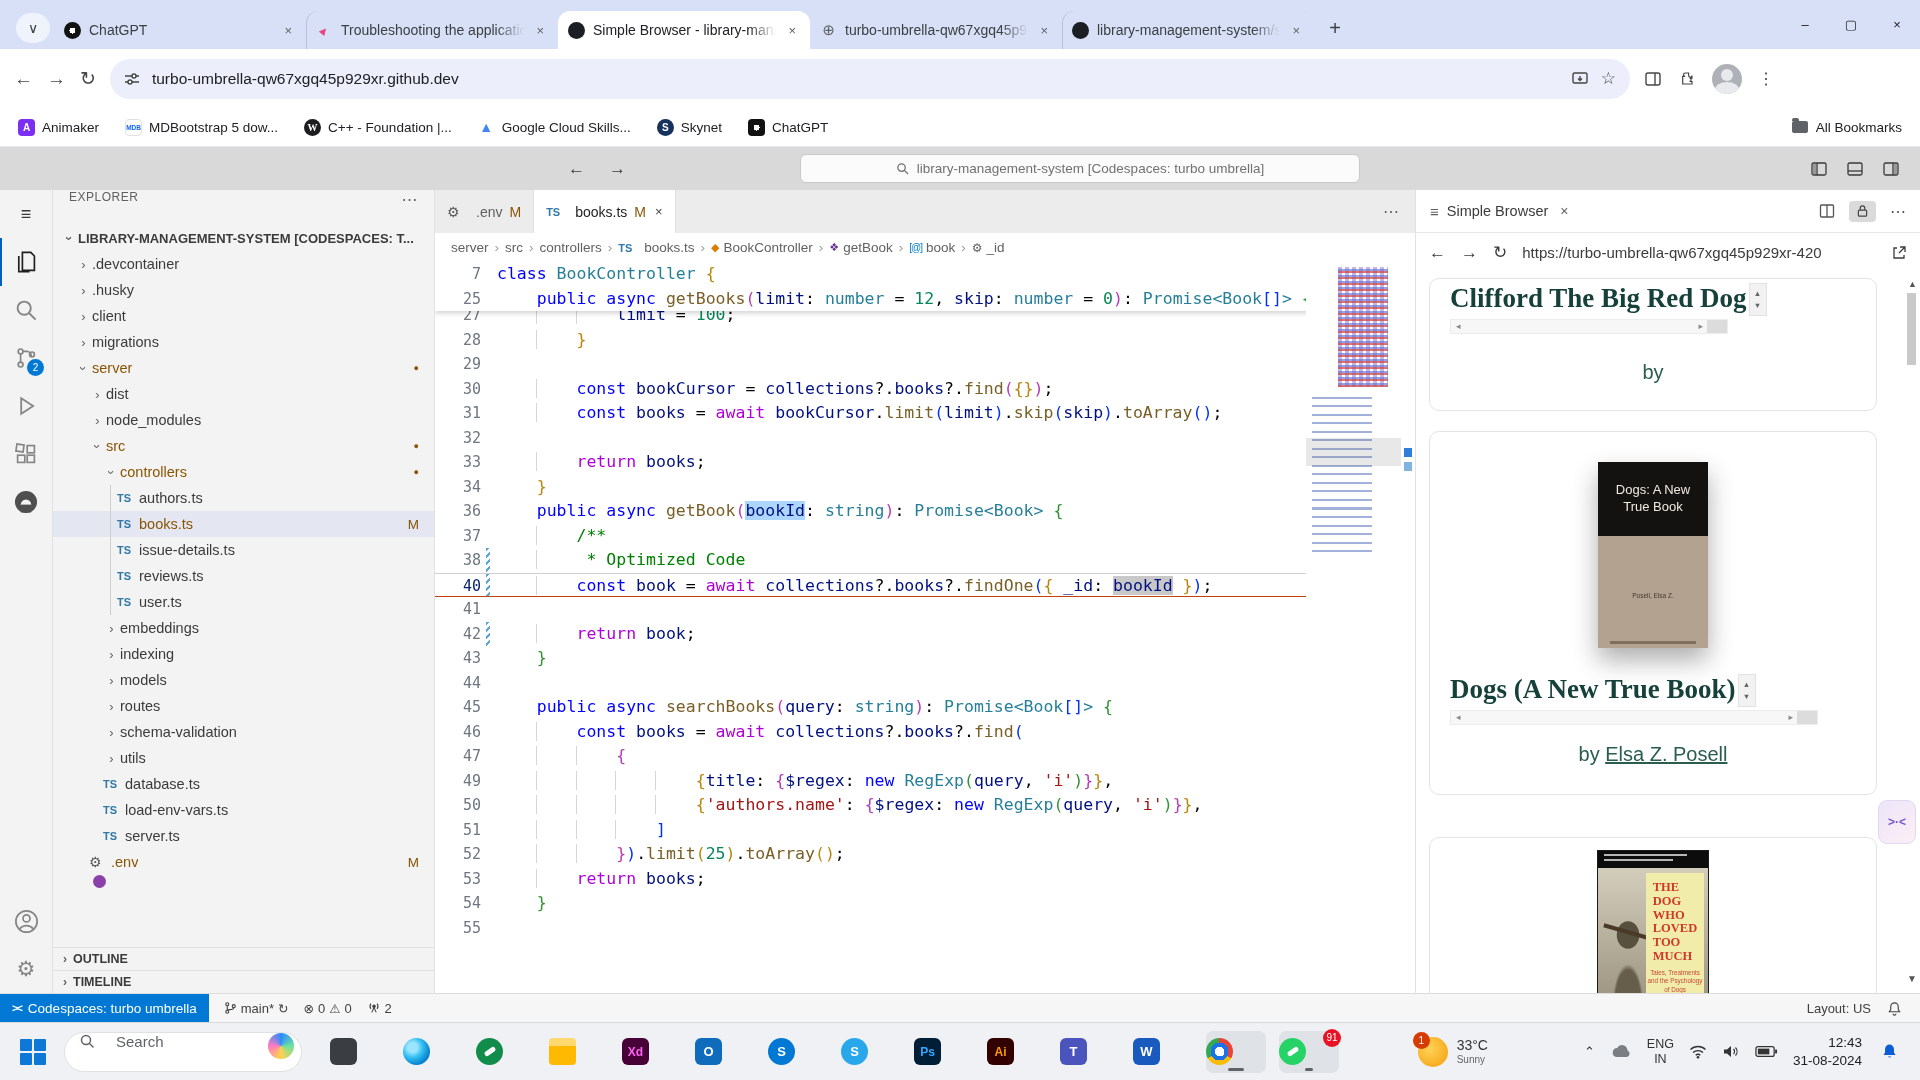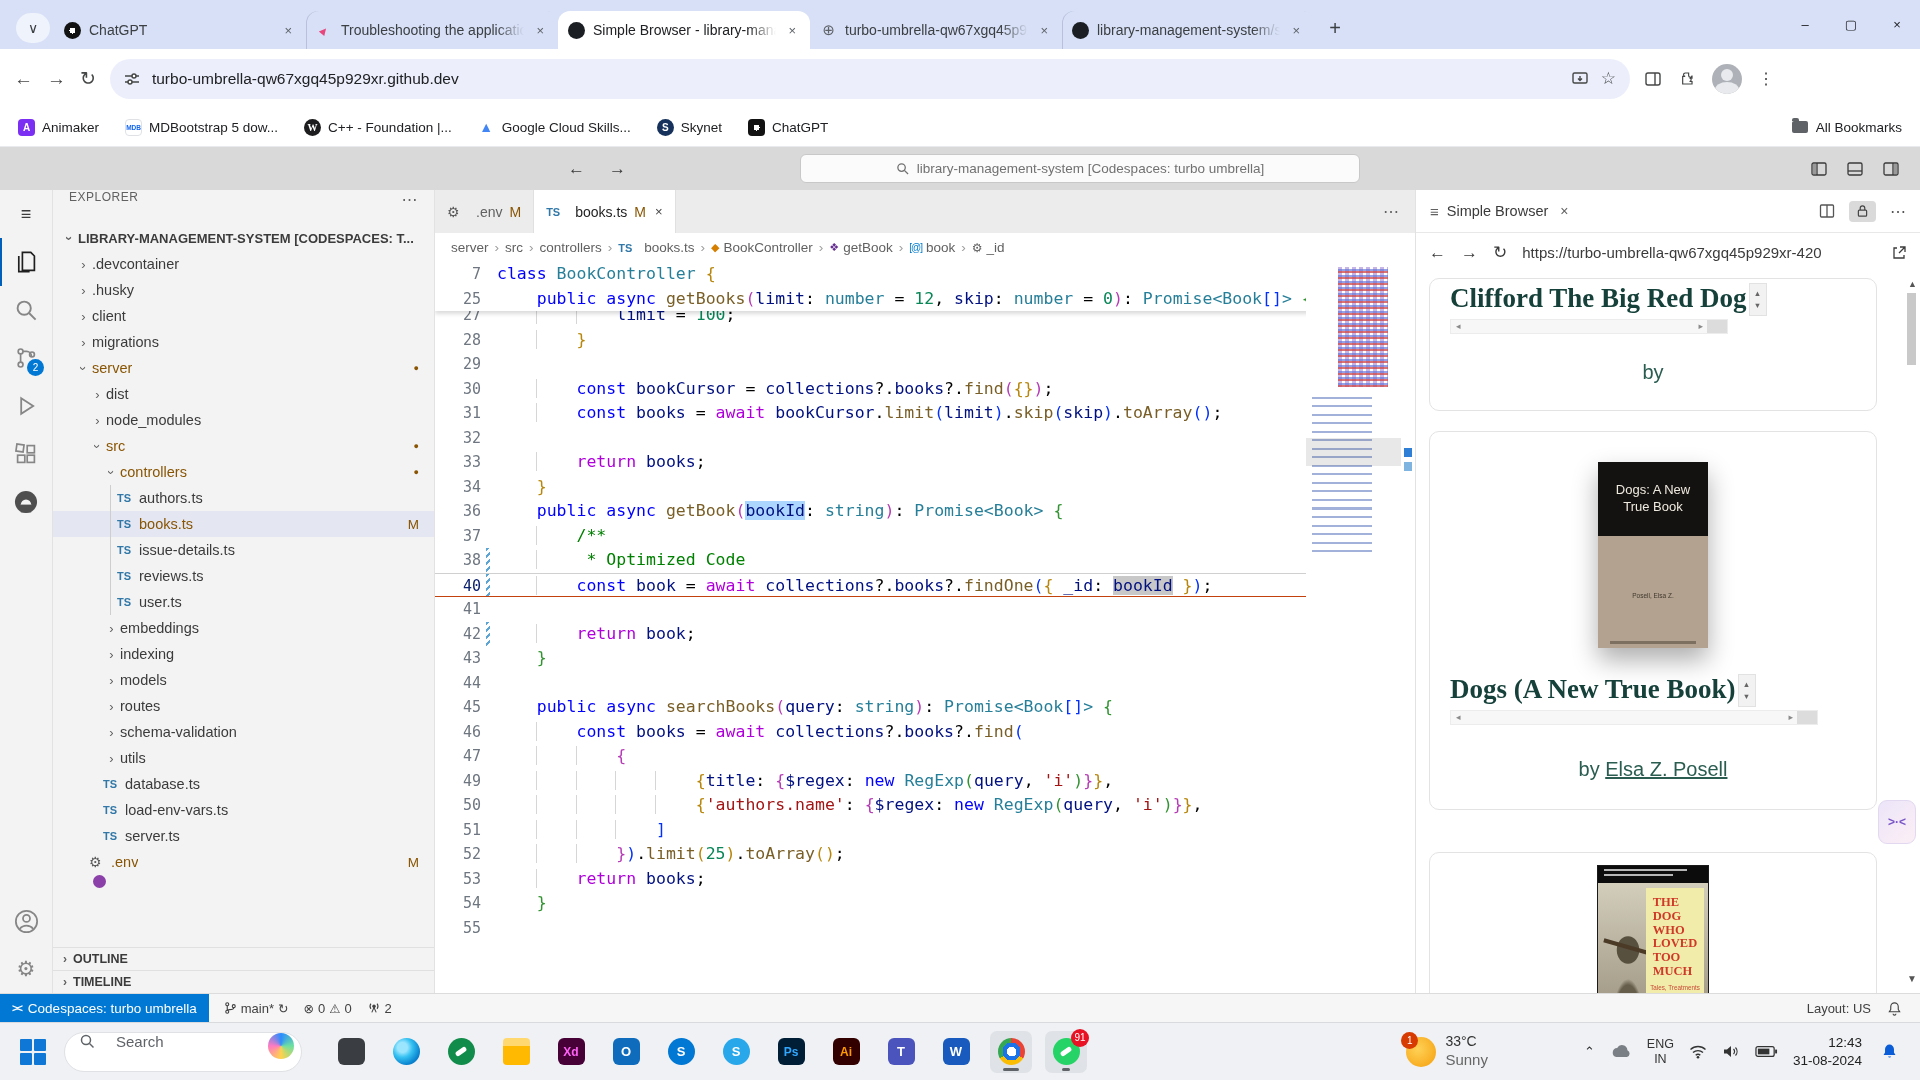--- a/index.html
+++ b/index.html
@@ -146,21 +146,21 @@
 #card1 .byline{margin-top:27px}
 #card2{margin-top:20px;padding:30px 20px 28px 20px}
 .coverwrap{display:flex;justify-content:center}
 .cover2{width:110px;height:186px;box-shadow:0 12px 24px rgba(0,0,0,.32);display:flex;flex-direction:column}
 .c2top{height:74px;background:#141210;color:#efeadf;font-size:13px;display:flex;flex-direction:column;align-items:center;justify-content:center;line-height:1.3}
 .c2bot{flex:1;background:#b3a28f;position:relative}
 .c2auth{position:absolute;top:56px;left:0;right:0;text-align:center;font-size:6.5px;color:#40392e}
 .c2foot{position:absolute;bottom:4px;left:12px;right:12px;height:3px;background:rgba(60,50,40,.45)}
 #card2 .title-row{margin-top:26px}
 #card2 .hscroll{width:368px}
-#card2 .byline{margin-top:33px}
+#card2 .byline{margin-top:18px}
 #card3{margin-top:42px;padding:12px 20px 0 20px;height:300px}
 .cover3{width:112px;height:250px;border:1px solid #1a1a1a;position:relative;background:#c9c2b0;overflow:hidden}
 .c3top{position:absolute;top:0;left:0;right:0;height:17px;background:#0c0c0c;padding:3px 6px}
 .c3top i{display:block;height:2px;background:rgba(255,255,255,.7);margin-bottom:3px}
 .c3photo{position:absolute;top:17px;left:0;right:0;bottom:0;background:linear-gradient(180deg,#d3cdbc,#968e79 65%,#6f6753)}
 .c3dog{position:absolute;left:6px;top:60px;width:48px;height:160px;background:radial-gradient(ellipse 18px 22px at 24px 24px,#57503f 0 60%,transparent 65%),radial-gradient(ellipse 22px 60px at 24px 95px,#665e4b 0 60%,transparent 70%)}
 .c3stick{position:absolute;left:4px;top:86px;width:100px;height:3.5px;background:#4a3a26;transform:rotate(16deg)}
 .c3yellow{position:absolute;right:4px;top:22px;width:58px;bottom:6px;background:#f2ecab;display:flex;flex-direction:column;align-items:center;padding-top:8px}
 .c3t{font-family:"Liberation Serif",serif;color:#cf3a28;font-weight:bold;font-size:12.5px;line-height:1.1}
 .c3s{color:#c74a35;font-size:6.3px;margin-top:5px;text-align:center;line-height:1.35}
@@ -178,21 +178,21 @@
 #sb-right{margin-left:auto;display:flex;align-items:center;gap:16px;padding-right:18px}
 
 
 #taskbar{height:58px;flex:none;background:#eff1f4;border-top:1px solid #d8dadd;display:flex;align-items:center;padding:0 22px 0 20px}
 #startbtn{width:26px;height:26px;display:grid;grid-template-columns:12px 12px;grid-template-rows:12px 12px;gap:2px;flex:none}
 #startbtn i{background:#0f78d7;border-radius:1px}
 #tsearch{width:238px;height:40px;border-radius:20px;background:#fff;border:1px solid #dfe1e5;display:flex;align-items:flex-start;gap:21px;padding:0 7px 0 14px;margin-left:18px;flex:none}
 #tsearch .stext{font-size:15px;color:#5f6368;flex:1}
 .copilot{width:26px;height:26px;border-radius:50%;background:conic-gradient(#2a8cff,#6ee0a0,#ffd24d,#ff7bc1,#2a8cff)}
 #tapps{display:flex;gap:13px;margin-left:28px}
-.tapp{width:42px;height:42px;border-radius:7px;display:flex;align-items:center;justify-content:center;position:relative}
+.tapp{width:60px;height:42px;border-radius:7px;display:flex;align-items:center;position:relative}
 .tapp.active{background:#dfe2e6}
 .tind{position:absolute;bottom:2px;left:50%;transform:translateX(-50%);height:3px;border-radius:2px;background:#5f6368}
 .ti{width:27px;height:27px;border-radius:6px;display:flex;align-items:center;justify-content:center;color:#fff;font-weight:bold;font-size:13px}
 .ti-dark-app{background:#3a3d42}
 .ti-edge{border-radius:50%;background:radial-gradient(circle at 35% 35%,#9be5ff 0 20%,#35c1f1 40%,#0a84d0 70%,#0f5fa8)}
 .ti-phone-green{border-radius:50%;background:#128c4a}
 .ti-explorer{background:linear-gradient(180deg,#ffd970 0 30%,#ffb900 30%);border-radius:4px}
 .ti-xd{background:#470137;color:#ff61f6;font-size:12px}
 .ti-outlook{background:#0f6cbd}
 .ti-skype{border-radius:50%;background:#0078d4}
@@ -203,21 +203,21 @@
 .ti-word{background:#185abd}
 .ti-chrome{border-radius:50%;background:radial-gradient(circle,#fff 0 5px,#1a73e8 5px 9px,transparent 9px),conic-gradient(#ea4335 0 120deg,#fbbc04 120deg 240deg,#34a853 240deg 360deg)}
 .ti-whatsapp{border-radius:50%;background:#25d366}
 .phoneglyph{width:12px;height:5px;background:#fff;border-radius:3px;transform:rotate(-35deg)}
 .tbadge{position:absolute;top:-2px;right:-2px;min-width:18px;height:18px;border-radius:9px;background:#e81224;color:#fff;font-size:10px;display:flex;align-items:center;justify-content:center;padding:0 3px}
 #weather{margin-left:auto;display:flex;align-items:center;gap:9px}
 .sunic{width:30px;height:30px;border-radius:50%;background:radial-gradient(circle at 40% 40%,#ffd257,#f59e0b);position:relative;flex:none}
 .sunbadge{position:absolute;top:-5px;left:-5px;width:17px;height:17px;border-radius:50%;background:#d83b01;color:#fff;font-size:10px;display:flex;align-items:center;justify-content:center}
 #weather .wtxt{line-height:1.25}
 #weather .t1{font-size:14px;color:#333}
-#weather .t2{font-size:15px;color:#666}
+#weather .t2{font-size:10px;color:#666}
 #tray{display:flex;align-items:center;gap:15px;margin-left:96px;color:#333}
 .lang{font-size:12.5px;text-align:center;line-height:1.15;color:#333}
 #clock{text-align:right;font-size:13.5px;color:#222;line-height:1.3}
 .bellic{margin-left:4px}
 
 svg{display:block}
 </style>
 </head>
 <body>
 

